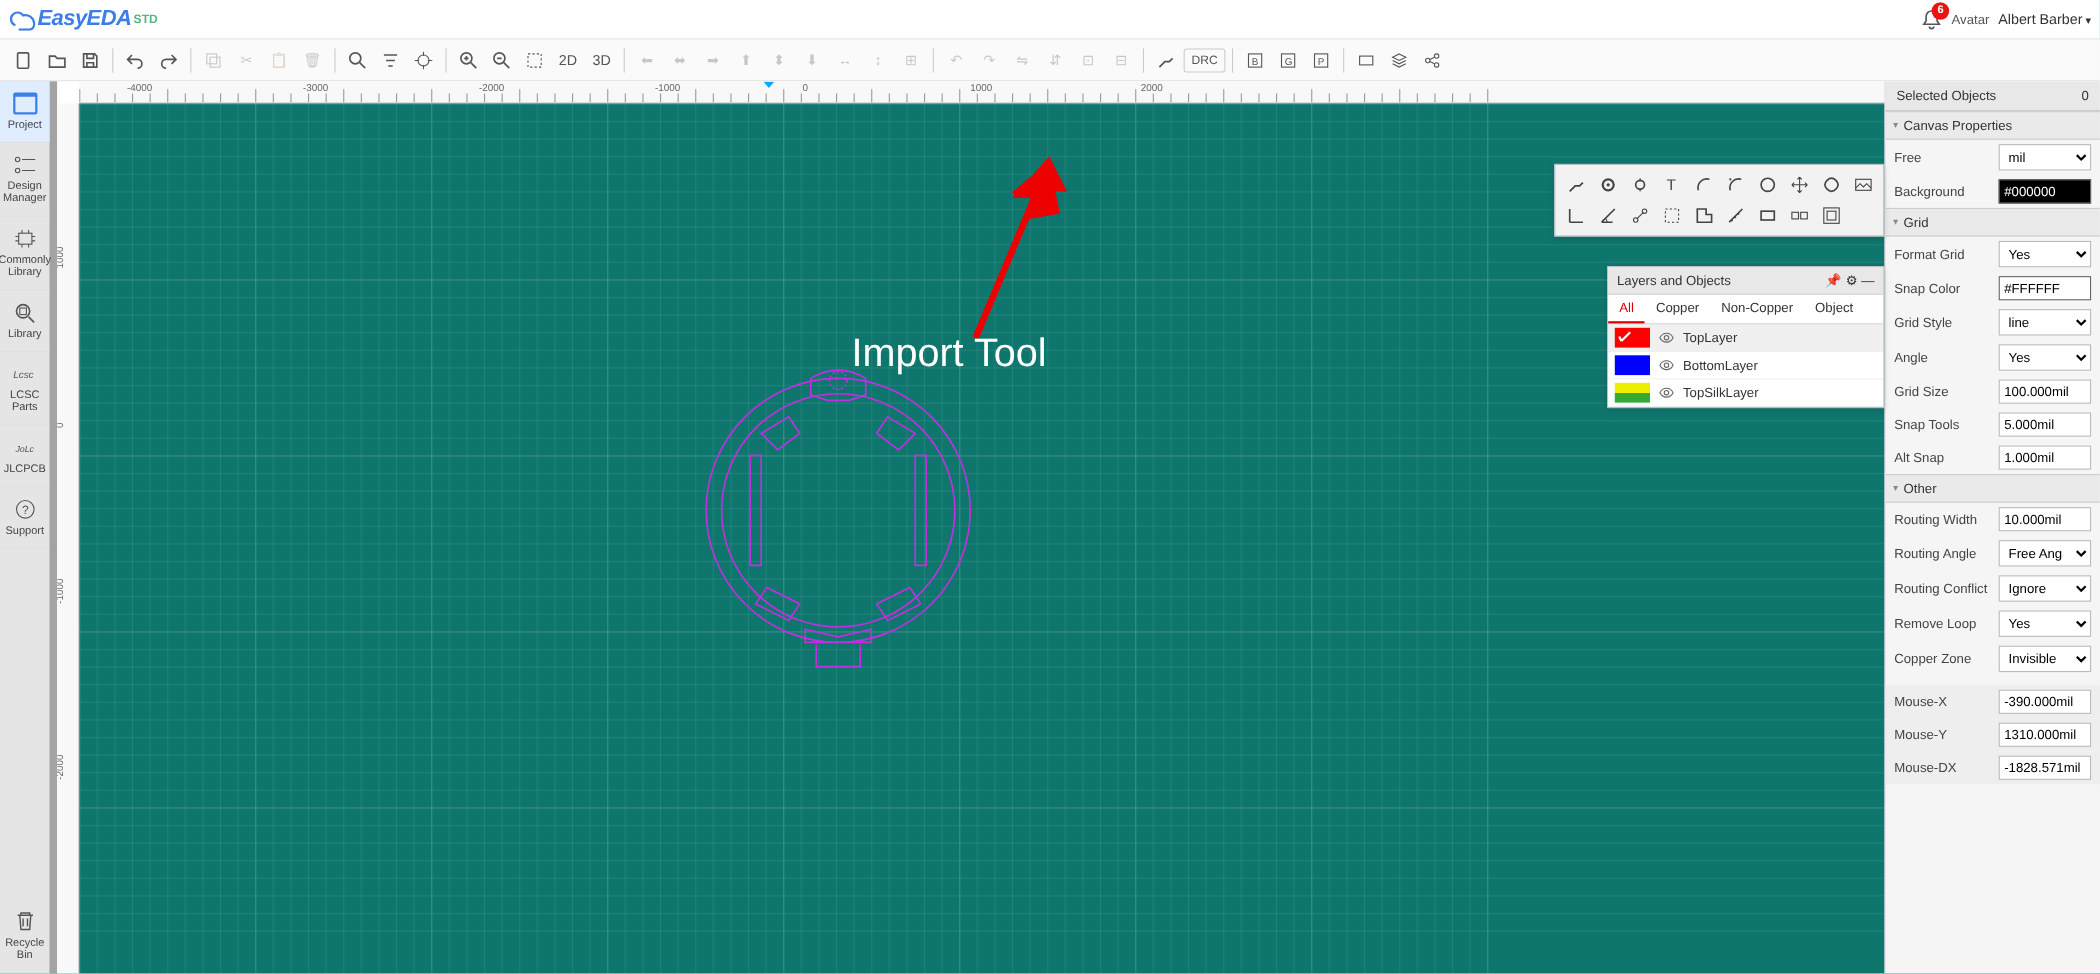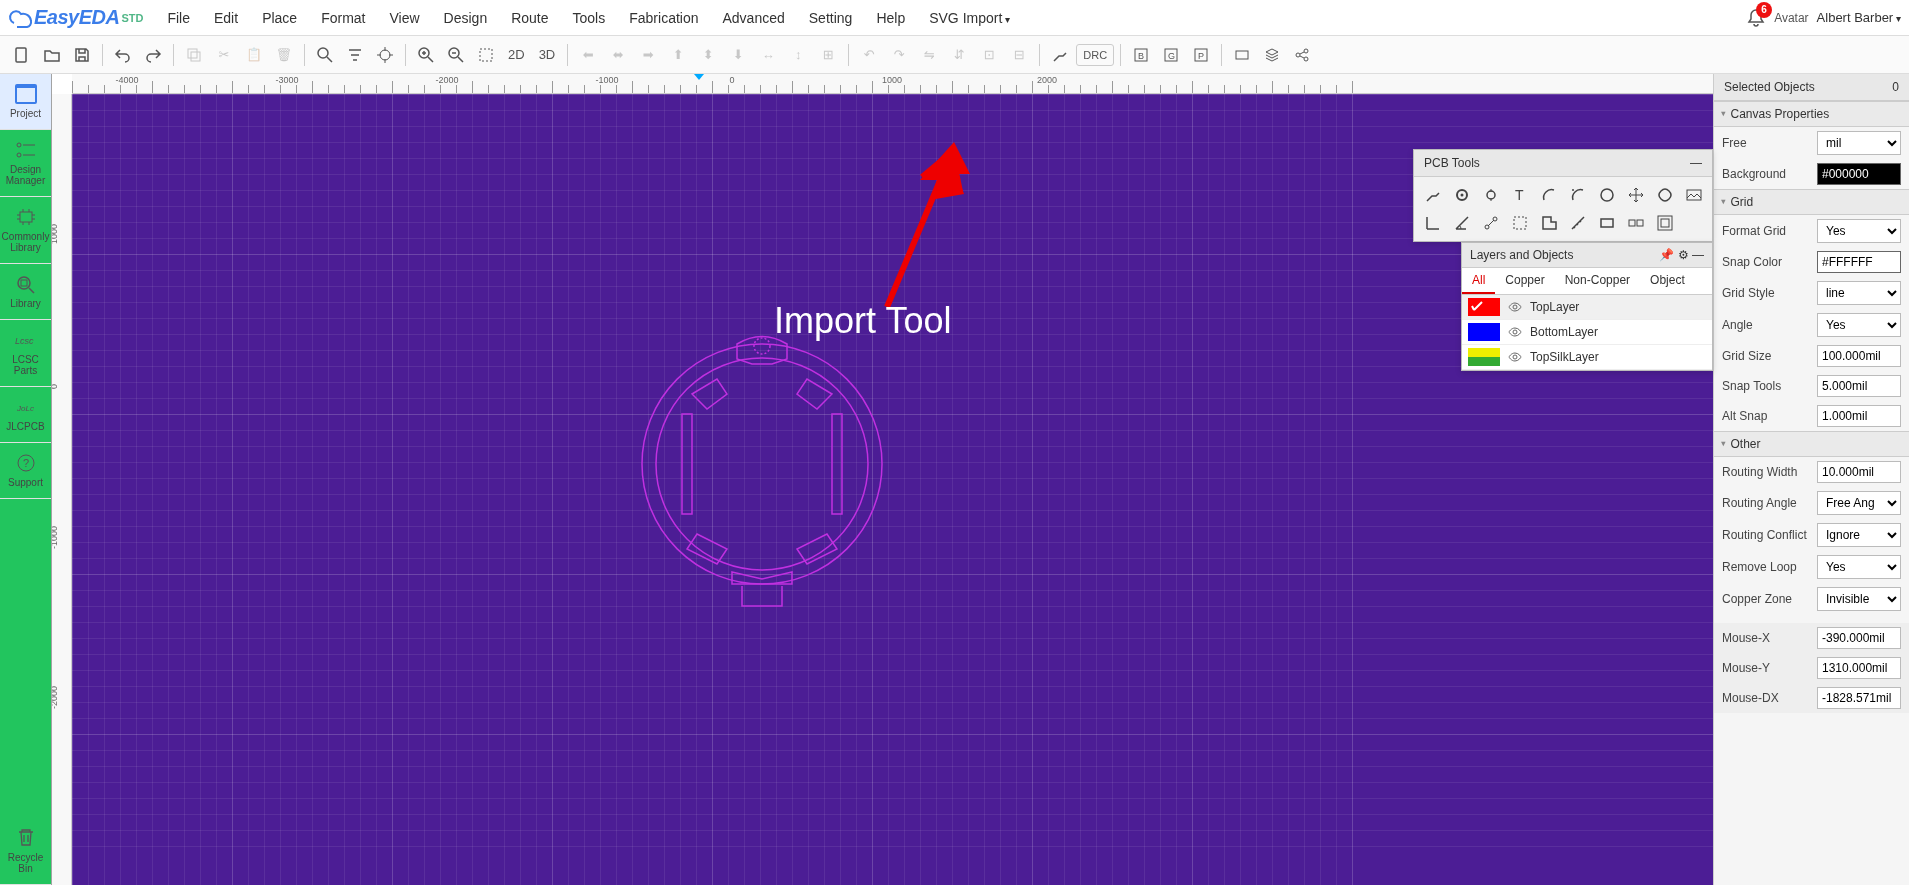--- a/index.html
+++ b/index.html
@@ -18,40 +18,40 @@
 .username { font-size: 13px; cursor: pointer; }
 .username::after { content: " ▾"; font-size: 10px; }
 
 .toolbar { display: flex; align-items: center; height: 38px; border-bottom: 1px solid #ddd; padding: 0 8px; gap: 2px; background: #fafafa; }
 .tb-btn { width: 28px; height: 28px; display: flex; align-items: center; justify-content: center; cursor: pointer; color: #555; border-radius: 3px; }
 .tb-sep { width: 1px; height: 22px; background: #ccc; margin: 0 4px; }
 .tb-text { padding: 4px 6px; font-size: 13px; cursor: pointer; color: #555; }
 .tb-drc { padding: 4px 6px; font-size: 11px; cursor: pointer; color: #555; border: 1px solid #ccc; border-radius: 3px; }
 
 .main { display: flex; height: calc(100% - 74px); }
-.leftbar { width: 52px; border-right: 1px solid #a3a3a3; display: flex; flex-direction: column; background: #22c55e; }
+.leftbar { width: 52px; border-right: 7px solid #a3a3a3; display: flex; flex-direction: column; background: #e5e5e5; }
 .left-item { display: flex; flex-direction: column; align-items: center; justify-content: center; padding: 10px 2px; cursor: pointer; font-size: 10px; text-align: center; color: #444; border-bottom: 1px solid #e0e0e0; }
 .left-item.active { background: #e0ecff; }
 .left-item svg, .left-item .icon-box { margin-bottom: 4px; }
 .icon-box { width: 22px; height: 20px; border: 2px solid #3b7de9; border-radius: 2px; position: relative; }
 .icon-box.folder { border-top-width: 4px; }
 
 .center { flex: 1; display: flex; flex-direction: column; position: relative; }
 .tabs { display: flex; height: 30px; background: #f0f0f0; border-bottom: 1px solid #ccc; }
 .tab { padding: 6px 16px; border-right: 1px solid #ccc; cursor: pointer; font-size: 13px; display: flex; align-items: center; gap: 6px; }
 .tab.active { background: #fff; border-bottom: 2px solid #3b7de9; }
 .tab-icon { width: 12px; height: 12px; background: #52b788; display: inline-block; }
 
 .canvas-wrap { flex: 1; position: relative; background: #fff; }
 .ruler-h { position: absolute; top: 0; left: 20px; right: 0; height: 20px; background: #f8f8f8; border-bottom: 1px solid #ccc; font-size: 9px; color: #666; overflow: hidden; }
 .ruler-h-tick { position: absolute; border-left: 1px solid #999; height: 8px; bottom: 0; }
 .ruler-h-label { position: absolute; bottom: 8px; transform: translateX(-50%); }
 .ruler-v { position: absolute; top: 20px; left: 0; width: 20px; bottom: 0; background: #f8f8f8; border-right: 1px solid #ccc; font-size: 9px; color: #666; overflow: hidden; }
 .ruler-v-label { position: absolute; left: 2px; transform: translateY(-50%) rotate(-90deg); transform-origin: left center; white-space: nowrap; }
-.canvas { position: absolute; top: 20px; left: 20px; right: 0; bottom: 0; background: #4c1d95; overflow: hidden; }
+.canvas { position: absolute; top: 20px; left: 20px; right: 0; bottom: 0; background: #0f766e; overflow: hidden; }
 .grid-line-v { position: absolute; top: 0; bottom: 0; width: 1px; background: rgba(255,255,255,0.08); }
 .grid-line-h { position: absolute; left: 0; right: 0; height: 1px; background: rgba(255,255,255,0.08); }
 .grid-line-v.major, .grid-line-h.major { background: rgba(255,255,255,0.18); }
 
 .annotation { position: absolute; pointer-events: none; }
 .anno-text { position: absolute; color: #fff; font-size: 36px; font-weight: 500; top: 206px; left: 702px; }
 .anno-arrow { position: absolute; top: 38px; left: 790px; }
 
 .pcb-outline { position: absolute; top: 230px; left: 560px; width: 260px; height: 310px; }
 
@@ -87,35 +87,20 @@
 </head>
 <body>
 
 <div class="topbar">
   <div class="logo">
     <svg width="26" height="20" viewBox="0 0 26 20">
         <path d="M6 15 a6 6 0 1 1 7 -9 a8 8 0 0 1 10 7 a5 5 0 0 1 -4 6 h-10" fill="none" stroke="#3b7de9" stroke-width="2"></path>
       </svg>
     <span class="logo-text">EasyEDA</span>
     <span class="logo-std">STD</span>
-  </div>
-  <div class="menu">
-    <div class="menu-item">File</div>
-    <div class="menu-item">Edit</div>
-    <div class="menu-item">Place</div>
-    <div class="menu-item">Format</div>
-    <div class="menu-item">View</div>
-    <div class="menu-item">Design</div>
-    <div class="menu-item">Route</div>
-    <div class="menu-item">Tools</div>
-    <div class="menu-item">Fabrication</div>
-    <div class="menu-item">Advanced</div>
-    <div class="menu-item">Setting</div>
-    <div class="menu-item">Help</div>
-    <div class="menu-item svg-import">SVG Import</div>
   </div>
   <div class="user-area">
     <div class="bell">
       <svg width="20" height="20" viewBox="0 0 20 20">
           <path d="M10 2a5 5 0 0 0-5 5v4l-2 3h14l-2-3V7a5 5 0 0 0-5-5z M8 16a2 2 0 0 0 4 0" fill="none" stroke="#555" stroke-width="1.5"></path>
         </svg>
       <span class="badge">6</span>
     </div>
     <span class="avatar-label">Avatar</span>
     <span class="username">Albert Barber</span>
@@ -574,24 +559,20 @@
             <path d="M25 175 L90 20"></path>
             <path d="M90 20 L60 45 M90 20 L98 60"></path>
           </g>
           <polygon points="92,10 58,48 75,48 68,68 102,62 95,42 108,42" fill="#e00"></polygon>
         </svg>
         <div class="annotation anno-text">Import Tool</div>
       </div>
     </div>
 
     <div class="floating-panel pcb-tools">
-      <div class="panel-title">
-        <span>PCB Tools</span>
-          <span>—</span>
-      </div>
       <div class="tool-grid">
         <div class="tool-btn">
             <svg width="18" height="18">
               <path d="M3 15L8 10h4l3-3" fill="none" stroke="#444" stroke-width="1.5"></path>
             </svg>
           </div>
         <div class="tool-btn">
             <svg width="18" height="18">
               <circle cx="9" cy="9" r="5" fill="none" stroke="#444" stroke-width="2"></circle>
               <circle cx="9" cy="9" r="1.5" fill="#444"></circle>

